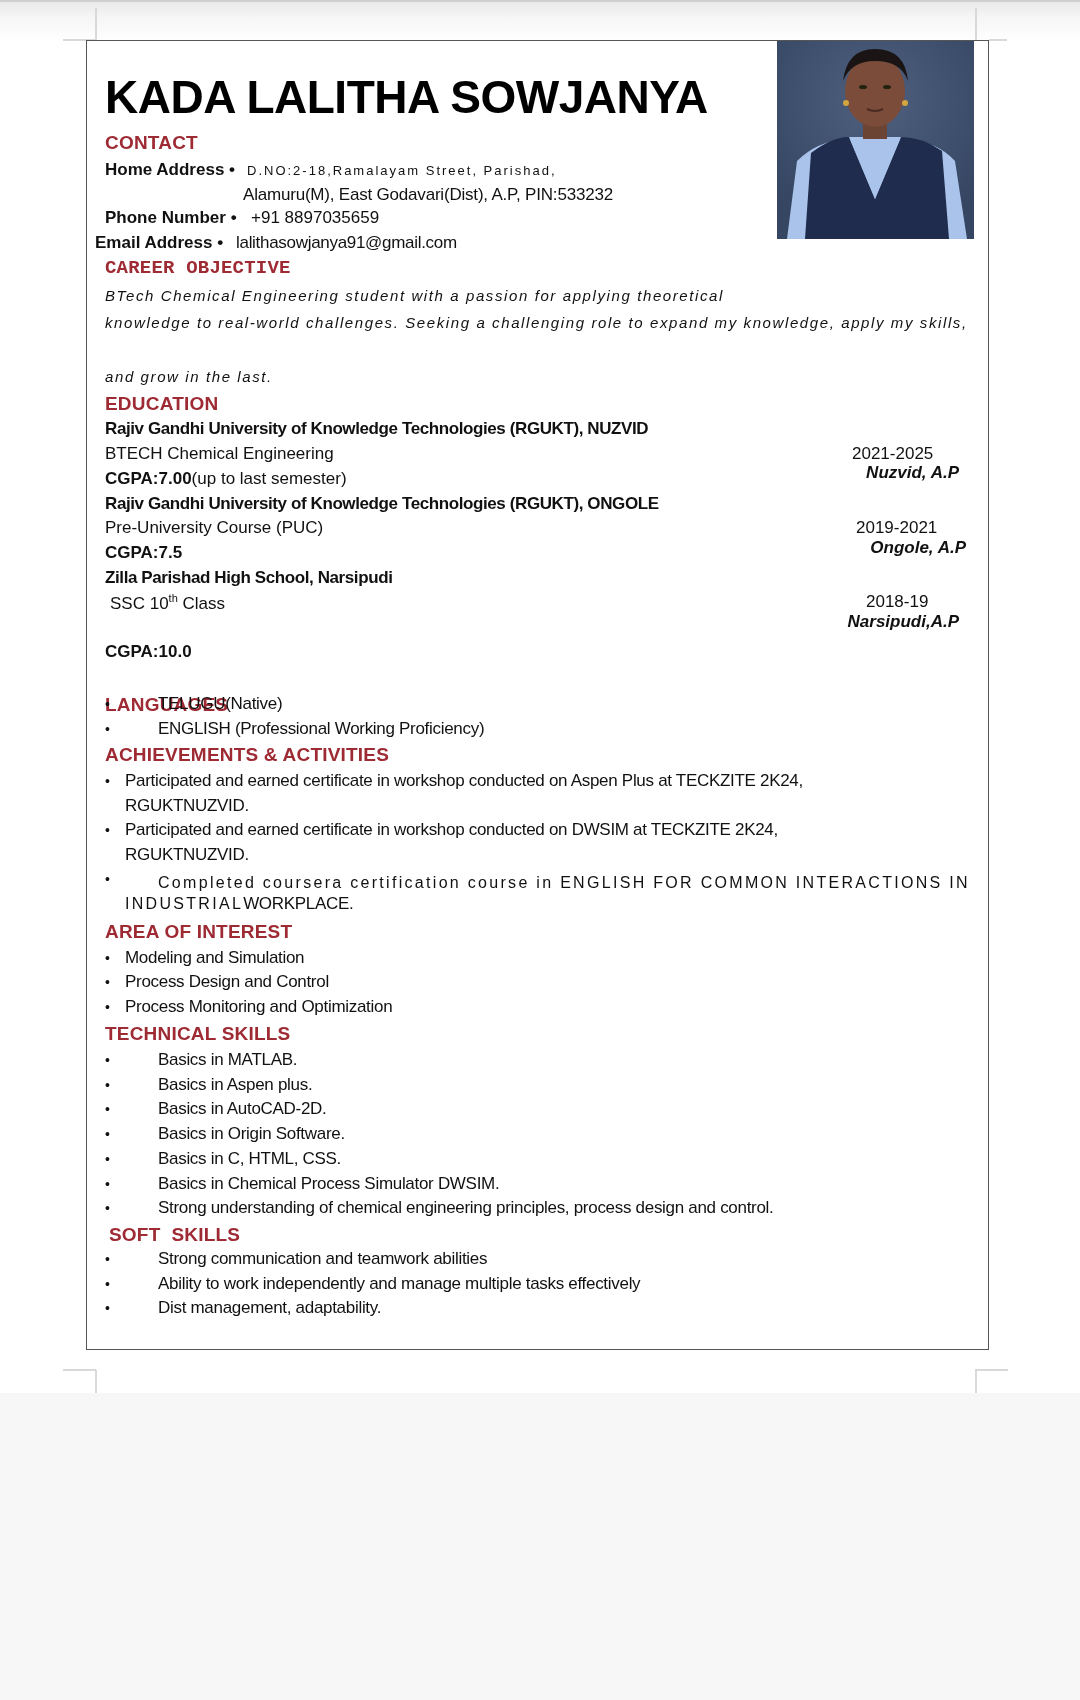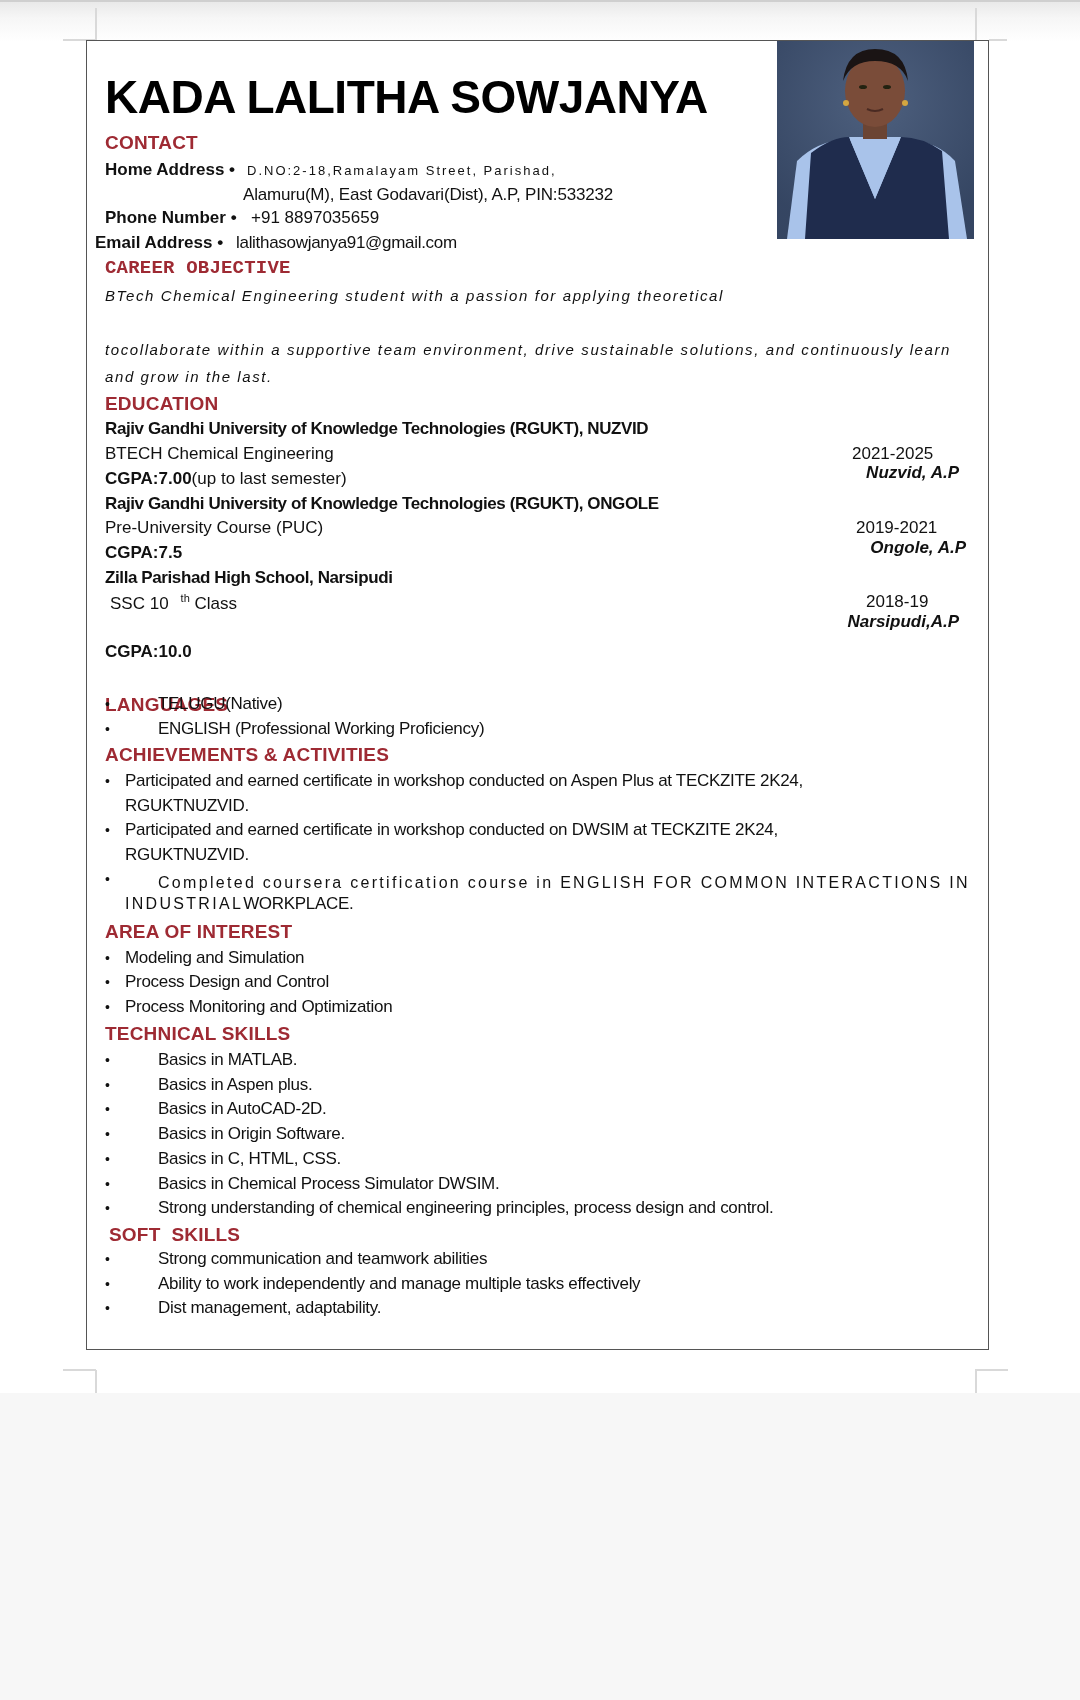--- a/index.html
+++ b/index.html
@@ -15,21 +15,21 @@
   .lbl{font-size:17px;font-weight:700;color:#111;}
   .val{font-size:17px;color:#111;}
   .val-small{font-size:13px;color:#111;letter-spacing:2px;}
   .obj{font-size:15px;font-style:italic;color:#111;letter-spacing:1.6px;}
   .bold{font-weight:700;}
   .ital-b{font-weight:700;font-style:italic;margin-top:44px;}
   .bul{font-size:14px;color:#111;}
   .item{font-size:17px;color:#111;letter-spacing:-0.3px;}
   .spaced{font-size:16px;letter-spacing:2.3px;}
   .photo{position:absolute;left:777px;top:41px;width:197px;height:198px;overflow:hidden;background:#3d4f6e;}
-  sup{font-size:11px;margin-left:12px;}
+  sup{font-size:11px;}
 </style>
 </head>
 <body>
 
 <div class="viewer">
   <div class="viewer-top"></div>
 
   <div class="crop" style="left:95px;top:8px;width:2px;height:32px;"></div>
   <div class="crop" style="left:63px;top:39px;width:33px;height:2px;"></div>
   <div class="crop" style="left:975px;top:8px;width:2px;height:32px;"></div>
@@ -74,21 +74,21 @@
   <div class="abs val" style="left:243px;top:185px;letter-spacing:-0.2px;">Alamuru(M), East Godavari(Dist), A.P, PIN:533232</div>
 
   <div class="abs lbl" style="left:105px;top:208px;"><span>Phone Number</span> <span>•</span></div>
   <div class="abs val" style="left:251px;top:208px;">+91 8897035659</div>
 
   <div class="abs lbl" style="left:95px;top:233px;"><span>Email Address</span> <span>•</span></div>
   <div class="abs val" style="left:236px;top:233px;letter-spacing:-0.3px;">lalithasowjanya91@gmail.com</div>
 
   <div class="abs sec" style="left:105px;top:257px;font-family:Liberation Mono, monospace;">CAREER OBJECTIVE</div>
   <div class="abs obj" style="left:105px;top:287px;">BTech Chemical Engineering student with a passion for applying theoretical</div>
-  <div class="abs obj" style="left:105px;top:341px;">tocollaborate within a supportive team environment, drive sustainable solutions, and continuously learn</div>
+  <div class="abs obj" style="left:105px;top:314px;">knowledge to real-world challenges. Seeking a challenging role to expand my knowledge, apply my skills,</div>
   <div class="abs obj" style="left:105px;top:368px;">and grow in the last.</div>
 
   <div class="abs sec" style="left:105px;top:393px;">EDUCATION</div>
 
   <div class="abs val bold" style="left:105px;top:419px;letter-spacing:-0.4px;">Rajiv Gandhi University of Knowledge Technologies (RGUKT), NUZVID</div>
   <div class="abs val ital-b" style="right:121px;top:419px;">Nuzvid, A.P</div>
   <div class="abs val" style="left:105px;top:444px;">BTECH Chemical Engineering</div>
   <div class="abs val" style="left:852px;top:444px;">2021-2025</div>
   <div class="abs val" style="left:105px;top:469px;"><span class="bold">CGPA:7.00</span><span>(up to last semester)</span></div>
 

